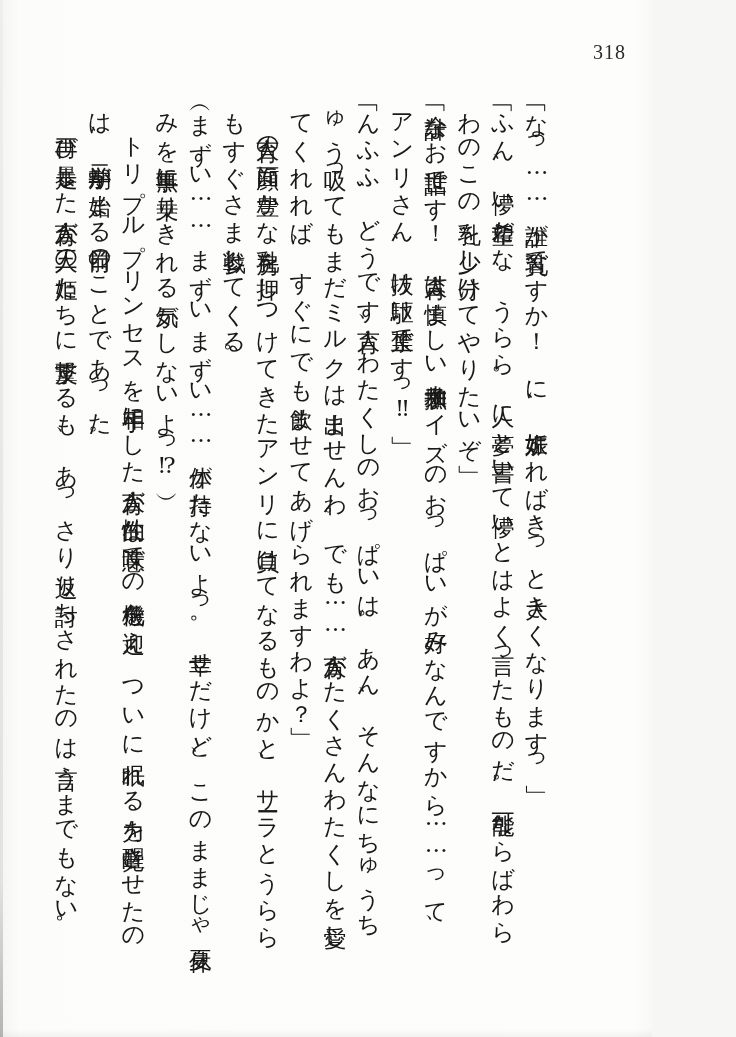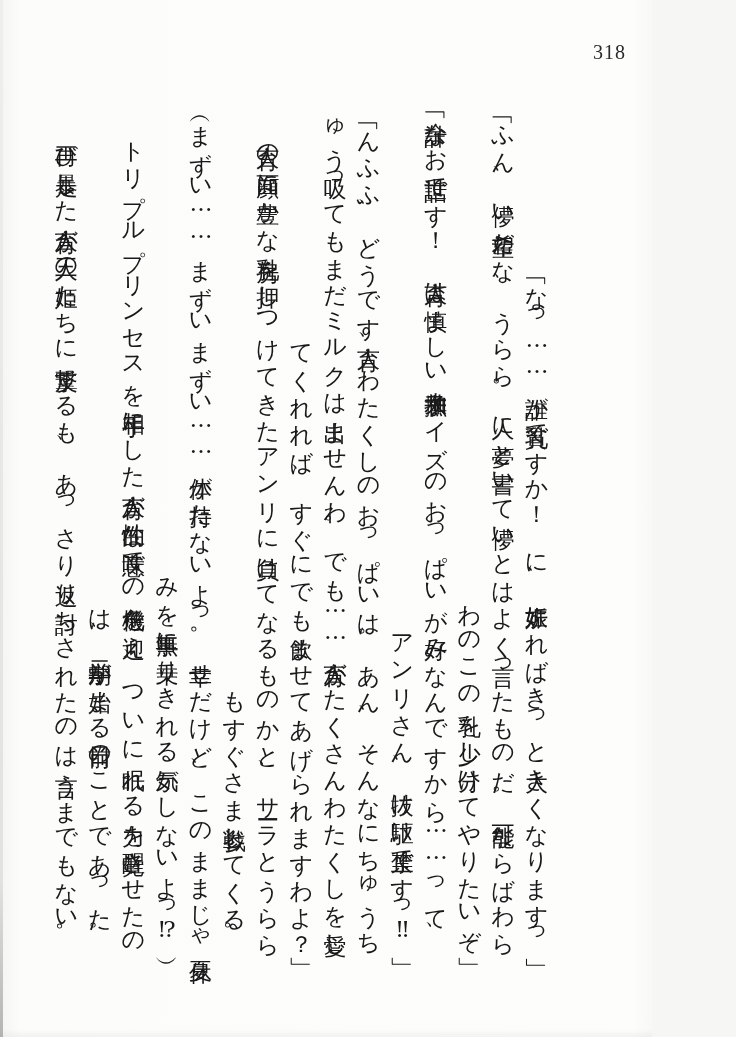--- a/index.html
+++ b/index.html
@@ -10,21 +10,20 @@
     overflow: hidden;
     background: #f6f6f5;
   }
   .page {
     position: relative;
     width: 652px;
     height: 1037px;
     background: linear-gradient(90deg, #f4f4f3 0%, #fcfcfb 3%, #fdfdfc 97%, #f8f8f7 100%);
     font-family: "DejaVu Serif", "Liberation Serif", serif;
     color: #1c1c1c;
-    text-align: right;
   }
   .scan-edge-left {
     position: absolute;
     left: 0; top: 0;
     width: 3px; height: 100%;
     background: linear-gradient(180deg, rgba(120,120,120,0.05) 0%, rgba(90,90,90,0.12) 85%, rgba(60,60,60,0.35) 100%);
   }
   .scan-smudge-bottom {
     position: absolute;
     left: 0; bottom: 0;

